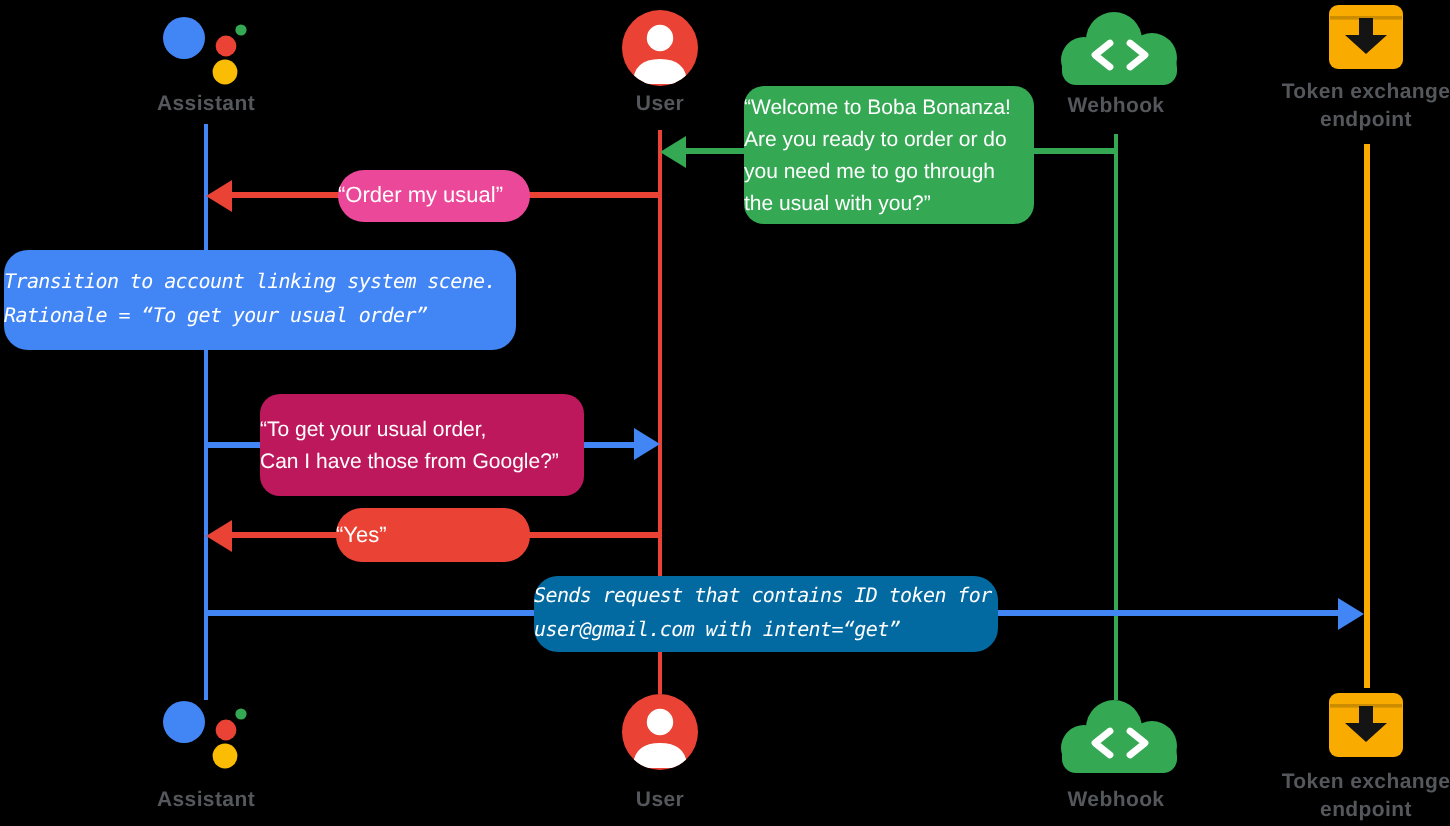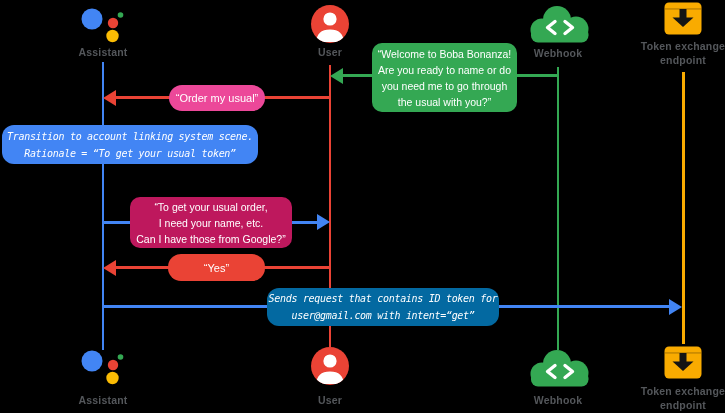--- a/index.html
+++ b/index.html
@@ -3,21 +3,21 @@
 <meta charset="utf-8">
 <style>
   html,body{margin:0;padding:0;background:#000;}
   #stage{position:relative;width:725px;height:413px;background:#000;overflow:hidden;
          font-family:"Liberation Sans",sans-serif;}
   .lifeline{position:absolute;width:2.5px;}
   .shaft{position:absolute;height:3px;}
   .head{position:absolute;width:0;height:0;}
   .head-left{border-top:8px solid transparent;border-bottom:8px solid transparent;border-right:13px solid;}
   .head-right{border-top:8px solid transparent;border-bottom:8px solid transparent;border-left:13px solid;}
-  .box{position:absolute;display:flex;flex-direction:column;align-items:center;justify-content:center;
+  .box{position:absolute;display:flex;flex-direction:column;align-items:flex-start;justify-content:center;
        color:#fff;text-align:center;}
   .bubble{font-size:10.5px;line-height:16px;}
   .pill{font-size:11px;}
   .mono{font-family:"DejaVu Sans Mono",monospace;font-style:italic;font-size:10px;
         line-height:17px;letter-spacing:-0.3px;}
   .actor-label{position:absolute;font-size:10.5px;font-weight:bold;color:#54575b;
                text-align:center;line-height:13.5px;letter-spacing:.2px;}
   .icon{position:absolute;}
 </style>
 </head>
@@ -50,37 +50,36 @@
     <div class="head head-left" style="left:103px;top:259.5px;border-right-color:#EA4335;"></div>
   </div>
 
   <div>
     <div class="shaft" style="left:103px;top:305px;width:567px;background:#4285F4;"></div>
     <div class="head head-right" style="left:669px;top:298.5px;border-left-color:#4285F4;"></div>
   </div>
 
   <div class="box bubble" style="left:372px;top:43px;width:145px;height:69px;border-radius:10px;background:#34A853;">
     <span>“Welcome to Boba Bonanza!</span>
-    <span>Are you ready to name or do</span>
+    <span>Are you ready to order or do</span>
     <span>you need me to go through</span>
     <span>the usual with you?”</span>
   </div>
 
   <div class="box pill" style="left:169px;top:85px;width:96px;height:26px;border-radius:13px;background:#ec4899;">
     <span>“Order my usual”</span>
   </div>
 
-  <div class="box mono" style="left:2px;top:125px;width:256px;height:39px;border-radius:12px;background:#4285F4;">
+  <div class="box mono" style="left:2px;top:125px;width:256px;height:50px;border-radius:12px;background:#4285F4;">
     <span>Transition to account linking system scene.</span>
-    <span>Rationale = “To get your usual token”</span>
+    <span>Rationale = “To get your usual order”</span>
   </div>
 
   <div class="box bubble" style="left:130px;top:197px;width:162px;height:51px;border-radius:10px;background:#be185d;">
     <span>“To get your usual order,</span>
-    <span>I need your name, etc.</span>
     <span>Can I have those from Google?”</span>
   </div>
 
   <div class="box pill" style="left:168px;top:254px;width:97px;height:27px;border-radius:13px;background:#EA4335;">
     <span>“Yes”</span>
   </div>
 
   <div class="box mono" style="left:267px;top:288px;width:232px;height:38px;border-radius:12px;background:#0369a1;">
     <span>Sends request that contains ID token for</span>
     <span>user@gmail.com with intent=“get”</span>

